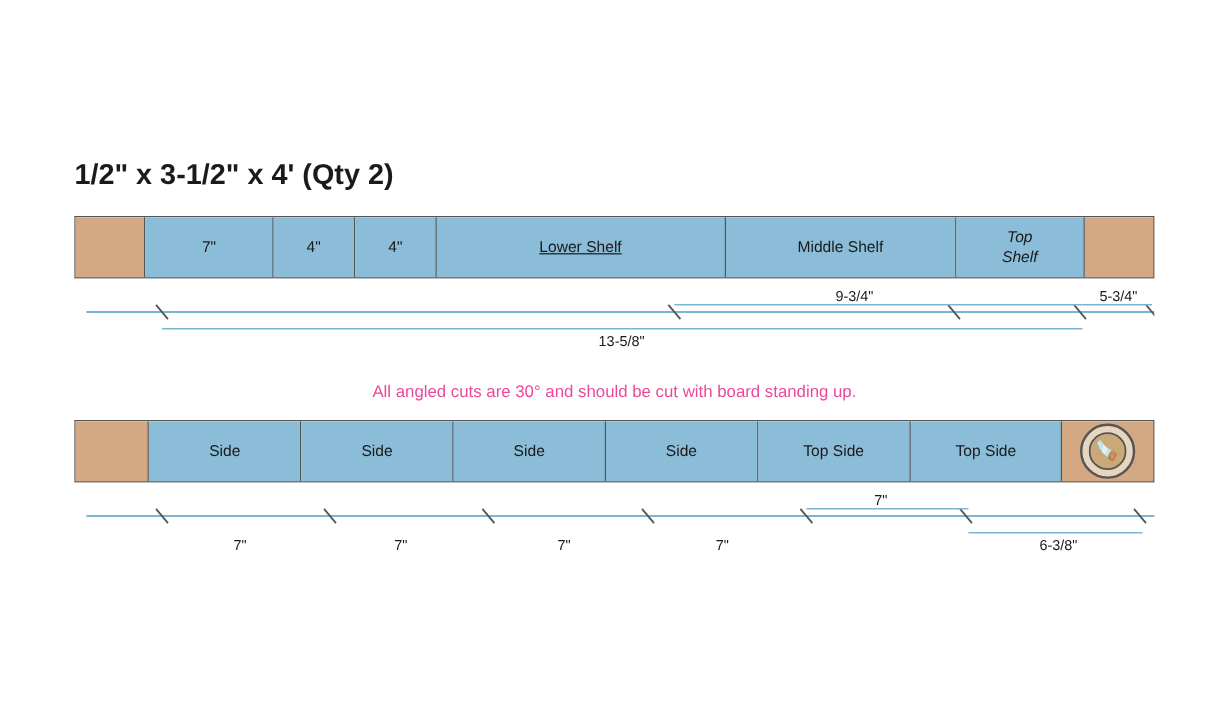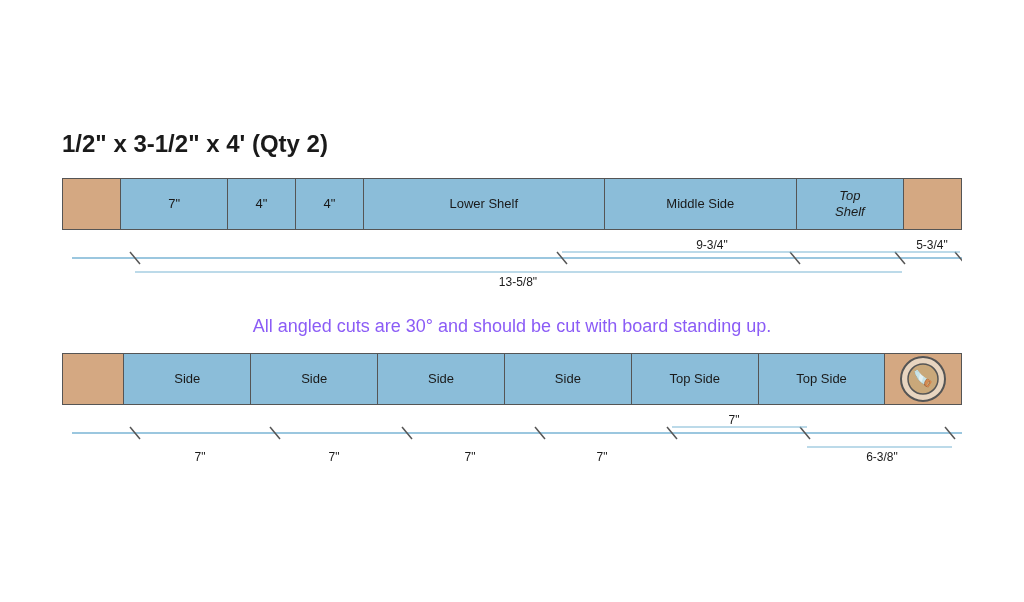--- a/index.html
+++ b/index.html
@@ -51,22 +51,22 @@
     }
     .seg-wood {
       background: #d4a882;
     }
     .seg-blue {
       background: #8bbdd9;
     }
 
     .note-text {
       text-align: center;
-      font-size: 18px;
-      color: #8b5cf6;
+      font-size: 14px;
+      color: #ec4899;
       margin: 18px 0 16px 0;
     }
 
     .logo-circle {
       width: 46px;
       height: 46px;
       border: 2px solid #555;
       border-radius: 50%;
       display: flex;
       align-items: center;
@@ -81,22 +81,22 @@
 
 <div class="page">
   <div class="title">1/2" x 3-1/2" x 4' (Qty 2)</div>
 
   <div class="board-container">
     <div class="board" id="board1">
         <div class="board-segment seg-wood" style="flex: 1.2 1 0%; white-space: pre-line;"></div>
         <div class="board-segment seg-blue" style="flex: 2.2 1 0%; white-space: pre-line;">7"</div>
         <div class="board-segment seg-blue" style="flex: 1.4 1 0%; white-space: pre-line;">4"</div>
         <div class="board-segment seg-blue" style="flex: 1.4 1 0%; white-space: pre-line;">4"</div>
-        <div class="board-segment seg-blue" style="flex: 5 1 0%; white-space: pre-line;">Lower Shelf</div>
-        <div class="board-segment seg-blue" style="flex: 4 1 0%; white-space: pre-line;">Middle Side</div>
+        <div class="board-segment seg-blue" style="flex: 5 1 0%; white-space: pre-line; text-decoration: underline;">Lower Shelf</div>
+        <div class="board-segment seg-blue" style="flex: 4 1 0%; white-space: pre-line;">Middle Shelf</div>
         <div class="board-segment seg-blue" style="flex: 2.2 1 0%; white-space: pre-line; font-style: italic;">Top
 Shelf</div>
         <div class="board-segment seg-wood" style="flex: 1.2 1 0%; white-space: pre-line;"></div>
       </div>
   </div>
 
   <div style="position:relative; height:60px; margin-bottom:4px;">
     <svg width="100%" height="60">
 
       <line x1="10" y1="20" x2="950" y2="20" stroke="#7ab5d4" stroke-width="1.5"></line>

